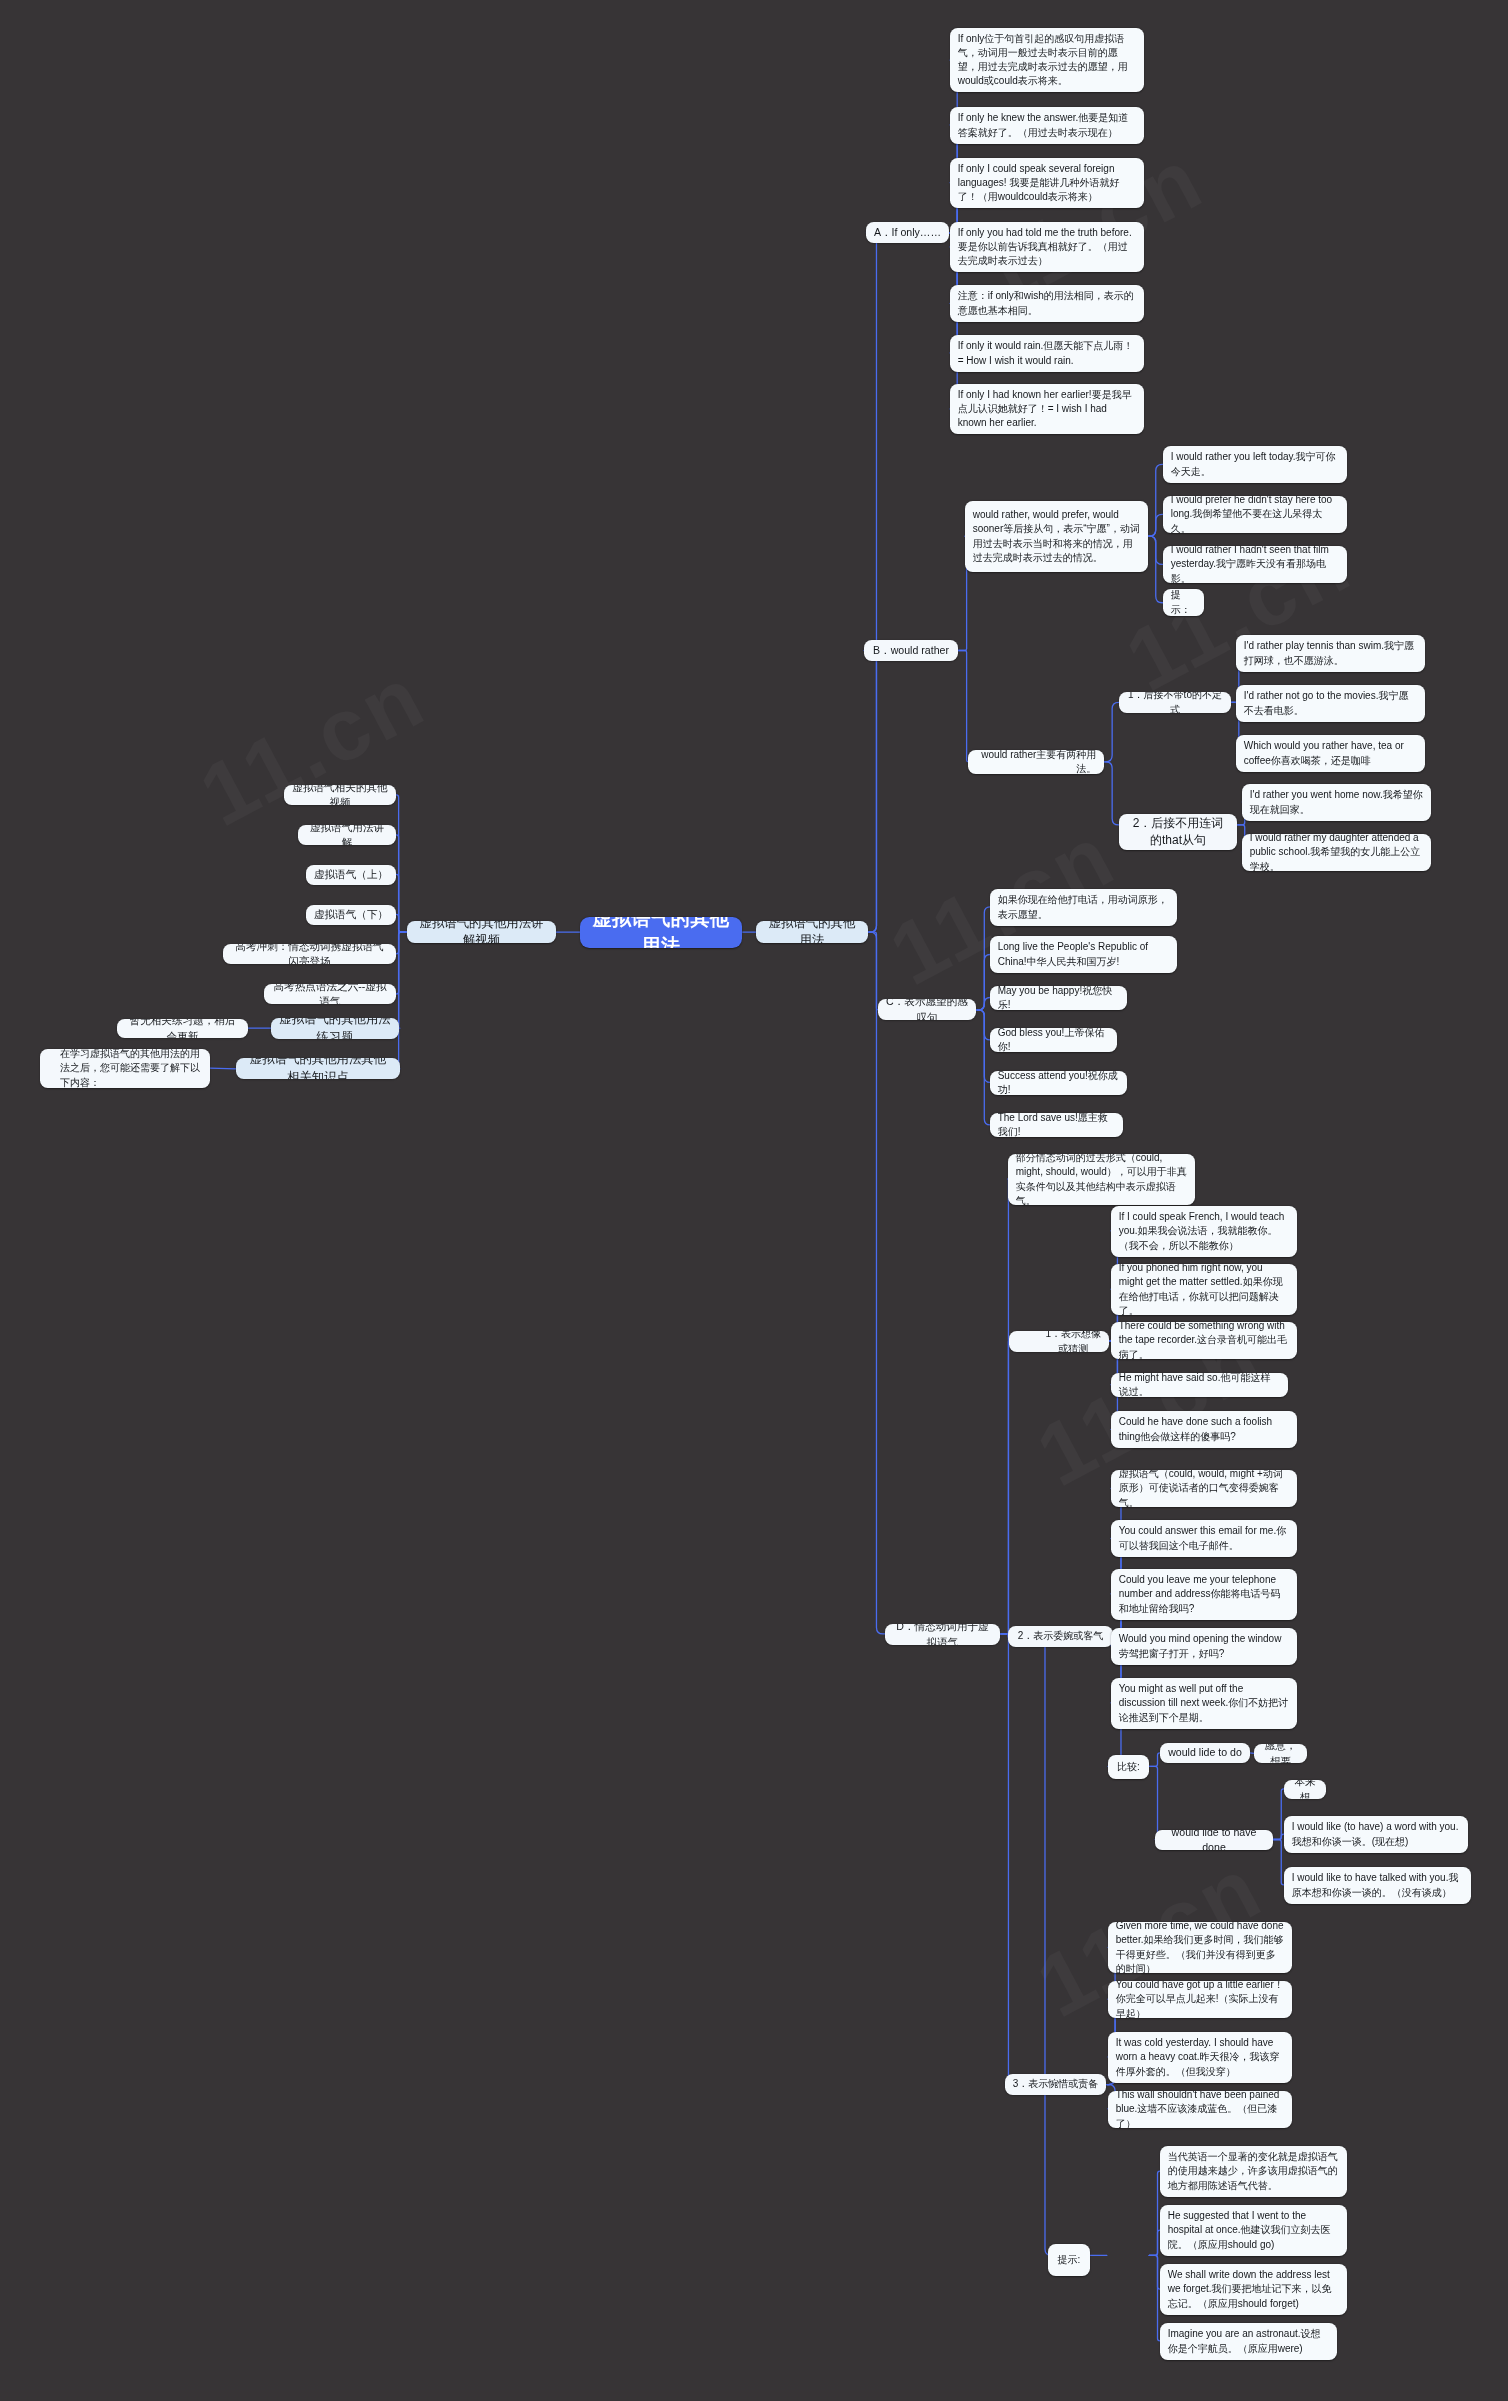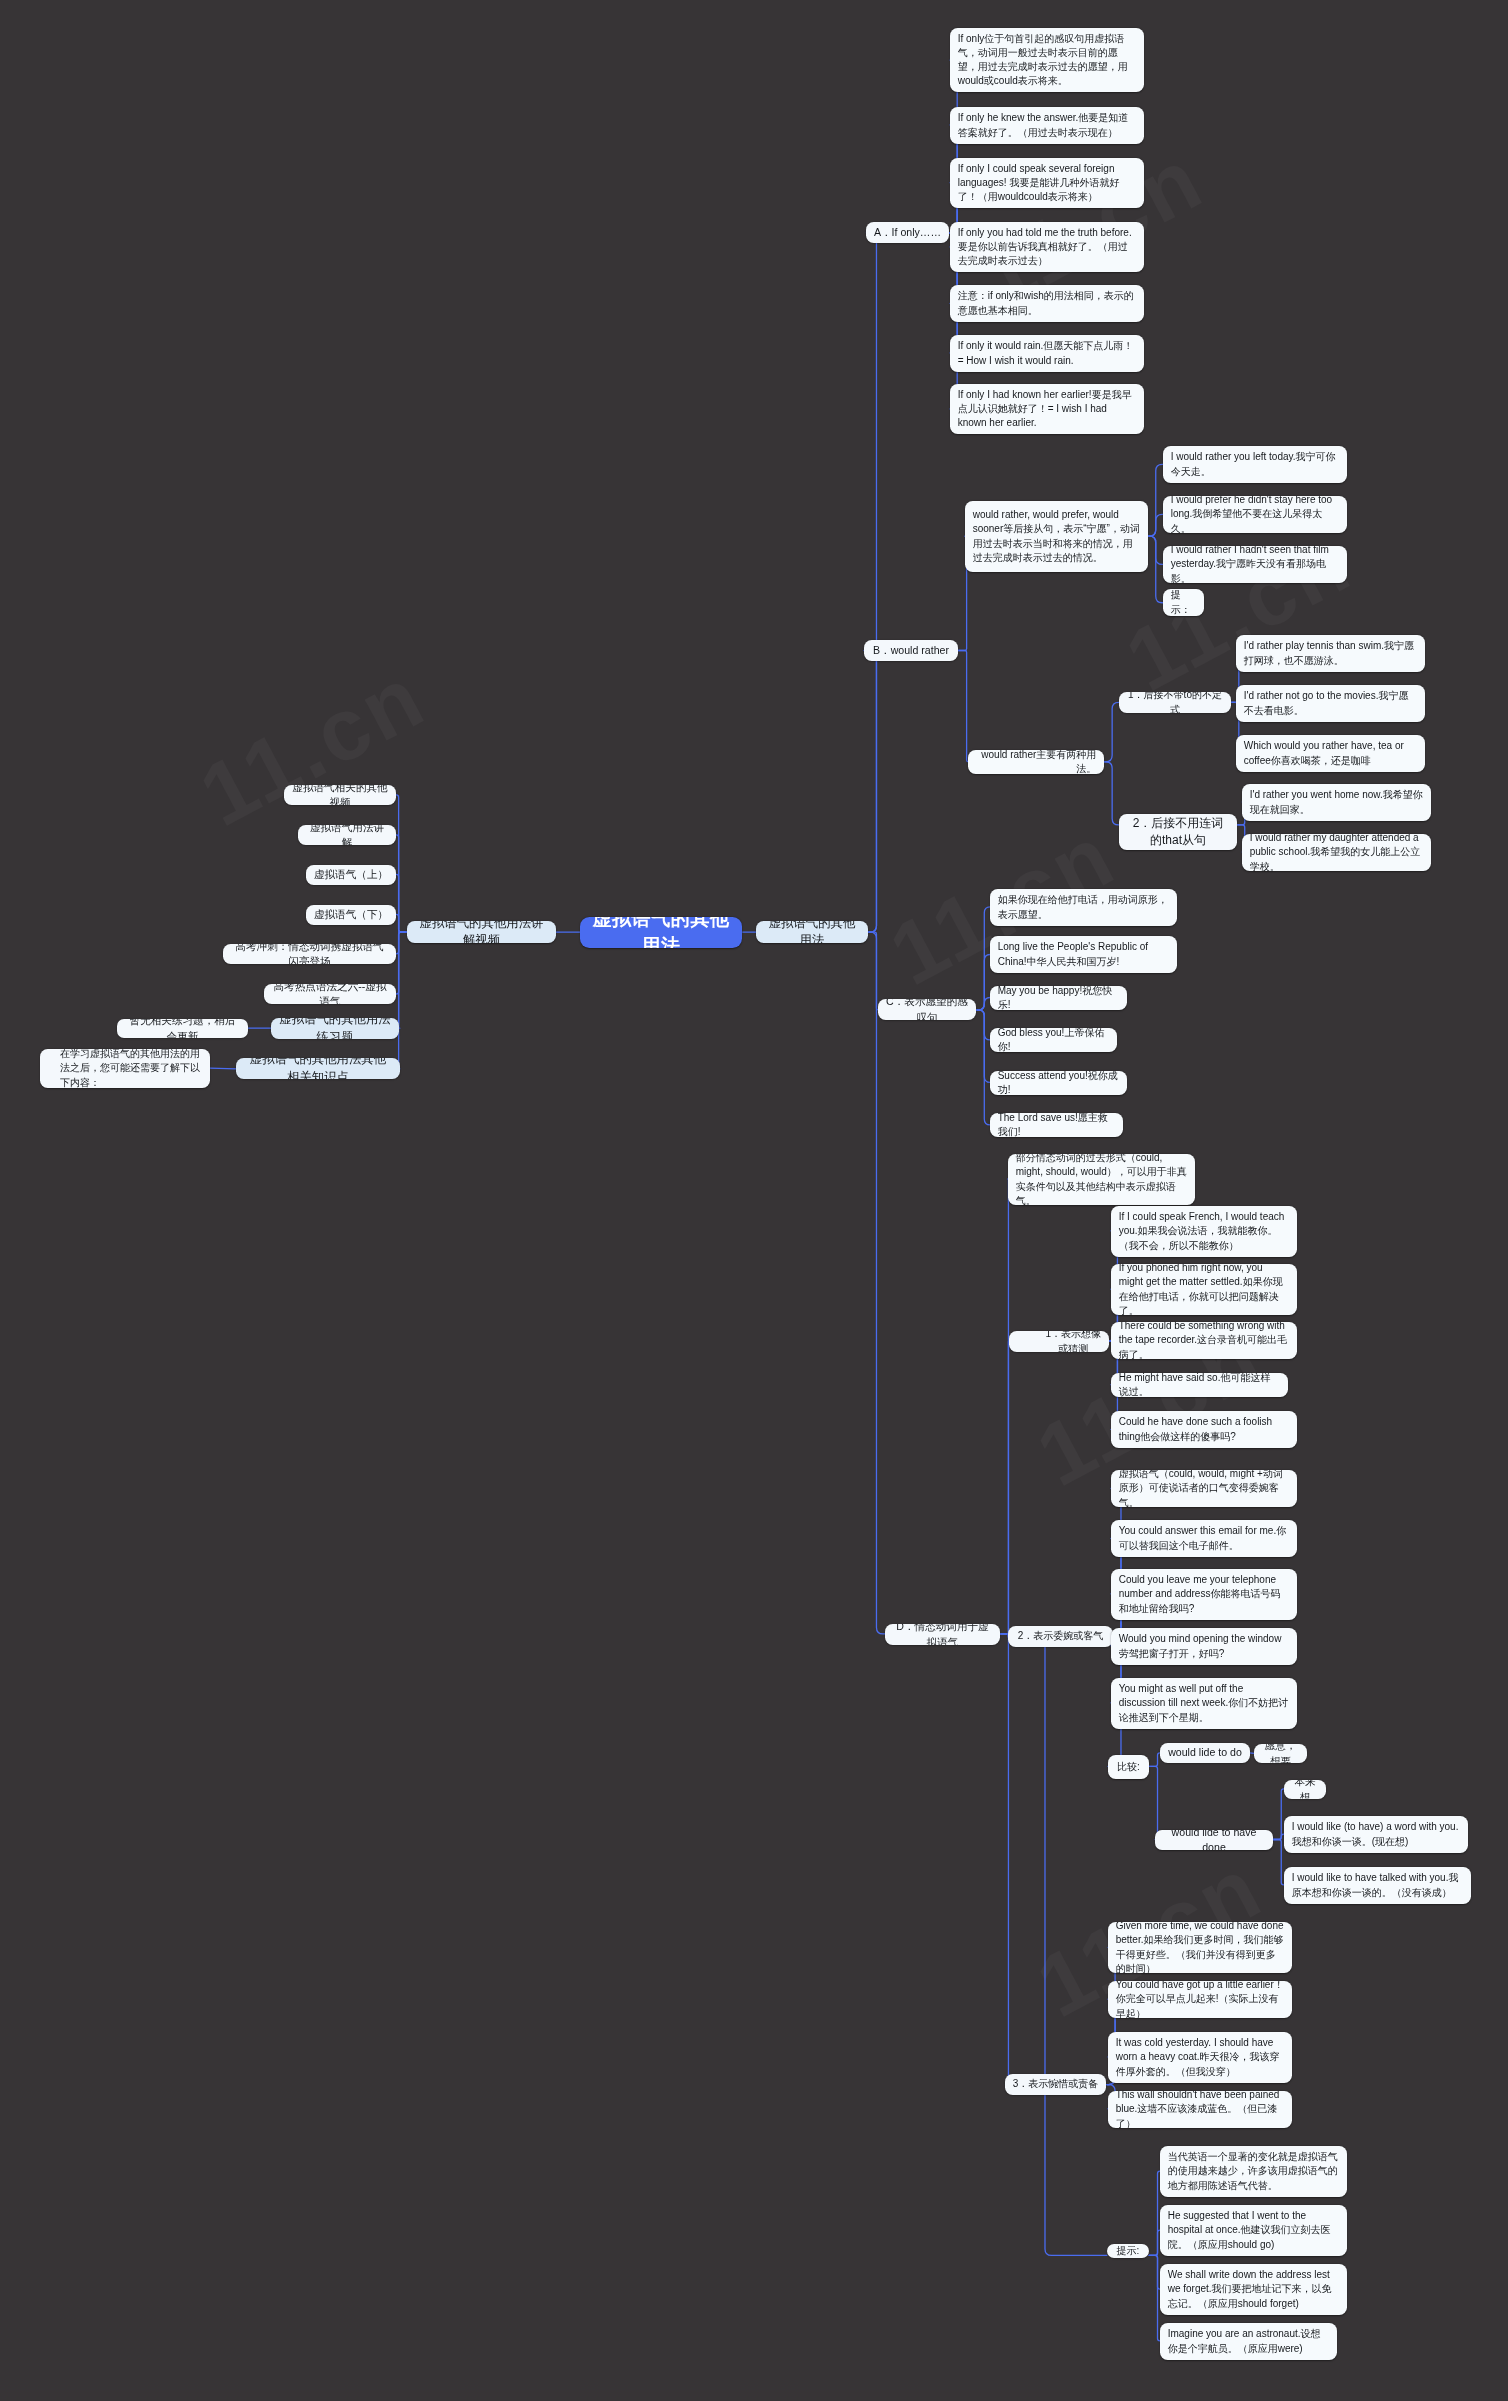--- a/index.html
+++ b/index.html
@@ -165,21 +165,21 @@
   <div class="node lvl1" id="n-vhub" style="left:407px;top:921px;width:149px;height:22.4px;">虚拟语气的其他用法讲解视频</div>
 
   <div class="node lvl2 center" id="n-v0" style="left:284px;top:785px;width:112px;height:20px;">虚拟语气相关的其他视频</div>
   <div class="node lvl2 center" id="n-v1" style="left:298px;top:825px;width:98px;height:20px;">虚拟语气用法讲解</div>
   <div class="node lvl2 center" id="n-v2" style="left:306px;top:865px;width:90px;height:20px;">虚拟语气（上）</div>
   <div class="node lvl2 center" id="n-v3" style="left:306px;top:905px;width:90px;height:20px;">虚拟语气（下）</div>
   <div class="node lvl2 center" id="n-v4" style="left:223px;top:944px;width:173px;height:20px;">高考冲刺：情态动词携虚拟语气闪亮登场</div>
   <div class="node lvl2 center" id="n-v5" style="left:264px;top:984px;width:132px;height:20px;">高考热点语法之六--虚拟语气</div>
 
   <div class="node lvl1" id="n-ex" style="left:271px;top:1018px;width:128px;height:21px;">虚拟语气的其他用法练习题</div>
-  <div class="node lvl2 center" id="n-exc" style="left:117px;top:1019px;width:131px;height:19px;border-radius:7px;">暂无相关练习题，稍后会更新</div>
+  <div class="node lvl2 center" id="n-exc" style="left:117px;top:1019px;width:131px;height:19px;">暂无相关练习题，稍后会更新</div>
 
   <div class="node lvl1" id="n-rel" style="left:236px;top:1058px;width:164px;height:21px;">虚拟语气的其他用法其他相关知识点</div>
   <div class="node lvl2" id="n-relc" style="left:40px;top:1049px;width:170px;height:39px;font-size:10px;padding-left:20px;">在学习虚拟语气的其他用法的用法之后，您可能还需要了解下以下内容：</div>
 
   <div class="node lvl1" id="n-rhub" style="left:756px;top:921px;width:112px;height:22.4px;">虚拟语气的其他用法</div>
 
   <div class="node lvl2 center" id="n-A" style="left:866px;top:222px;width:83px;height:21px;">A．If only……</div>
 
   <div class="node leaf" id="n-A0" style="left:950px;top:28px;width:194px;height:64px;">If only位于句首引起的感叹句用虚拟语气，动词用一般过去时表示目前的愿望，用过去完成时表示过去的愿望，用would或could表示将来。</div>
   <div class="node leaf" id="n-A1" style="left:950px;top:107px;width:194px;height:37px;">If only he knew the answer.他要是知道答案就好了。（用过去时表示现在）</div>
@@ -243,20 +243,20 @@
   <div class="node lvl2 center" id="n-Dcp1m" style="left:1284px;top:1780px;width:42px;height:19px;">本来想</div>
   <div class="node leaf" id="n-Dcp1e0" style="left:1284px;top:1816px;width:184px;height:37px;">I would like (to have) a word with you.我想和你谈一谈。(现在想)</div>
   <div class="node leaf" id="n-Dcp1e1" style="left:1284px;top:1867px;width:187px;height:37px;">I would like to have talked with you.我原本想和你谈一谈的。（没有谈成）</div>
 
   <div class="node lvl2 center" id="n-Dg2" style="left:1005px;top:2074px;width:101px;height:21px;font-size:10px;">3．表示惋惜或责备</div>
   <div class="node leaf" id="n-Dg2i0" style="left:1108px;top:1922px;width:184px;height:51px;">Given more time, we could have done better.如果给我们更多时间，我们能够干得更好些。（我们并没有得到更多的时间）</div>
   <div class="node leaf" id="n-Dg2i1" style="left:1108px;top:1981px;width:184px;height:37px;">You could have got up a little earlier！你完全可以早点儿起来!（实际上没有早起）</div>
   <div class="node leaf" id="n-Dg2i2" style="left:1108px;top:2032px;width:184px;height:51px;">It was cold yesterday. I should have worn a heavy coat.昨天很冷，我该穿件厚外套的。（但我没穿）</div>
   <div class="node leaf" id="n-Dg2i3" style="left:1108px;top:2091px;width:184px;height:37px;">This wall shouldn't have been pained blue.这墙不应该漆成蓝色。（但已漆了）</div>
 
-  <div class="node leaf" id="n-Dg3" style="left:1107px;top:2244px;width:42px;height:14px;justify-content:center;">提示:</div>
+  <div class="node leaf" id="n-Dg3" style="left:1048px;top:2244px;width:42px;height:32px;justify-content:center;">提示:</div>
   <div class="node leaf" id="n-Dg3i0" style="left:1160px;top:2146px;width:187px;height:51px;">当代英语一个显著的变化就是虚拟语气的使用越来越少，许多该用虚拟语气的地方都用陈述语气代替。</div>
   <div class="node leaf" id="n-Dg3i1" style="left:1160px;top:2205px;width:187px;height:51px;">He suggested that I went to the hospital at once.他建议我们立刻去医院。（原应用should go)</div>
   <div class="node leaf" id="n-Dg3i2" style="left:1160px;top:2264px;width:187px;height:51px;">We shall write down the address lest we forget.我们要把地址记下来，以免忘记。（原应用should forget)</div>
   <div class="node leaf" id="n-Dg3i3" style="left:1160px;top:2323px;width:177px;height:37px;">Imagine you are an astronaut.设想你是个宇航员。（原应用were)</div>
 
 </div>
 
 
 </body></html>

